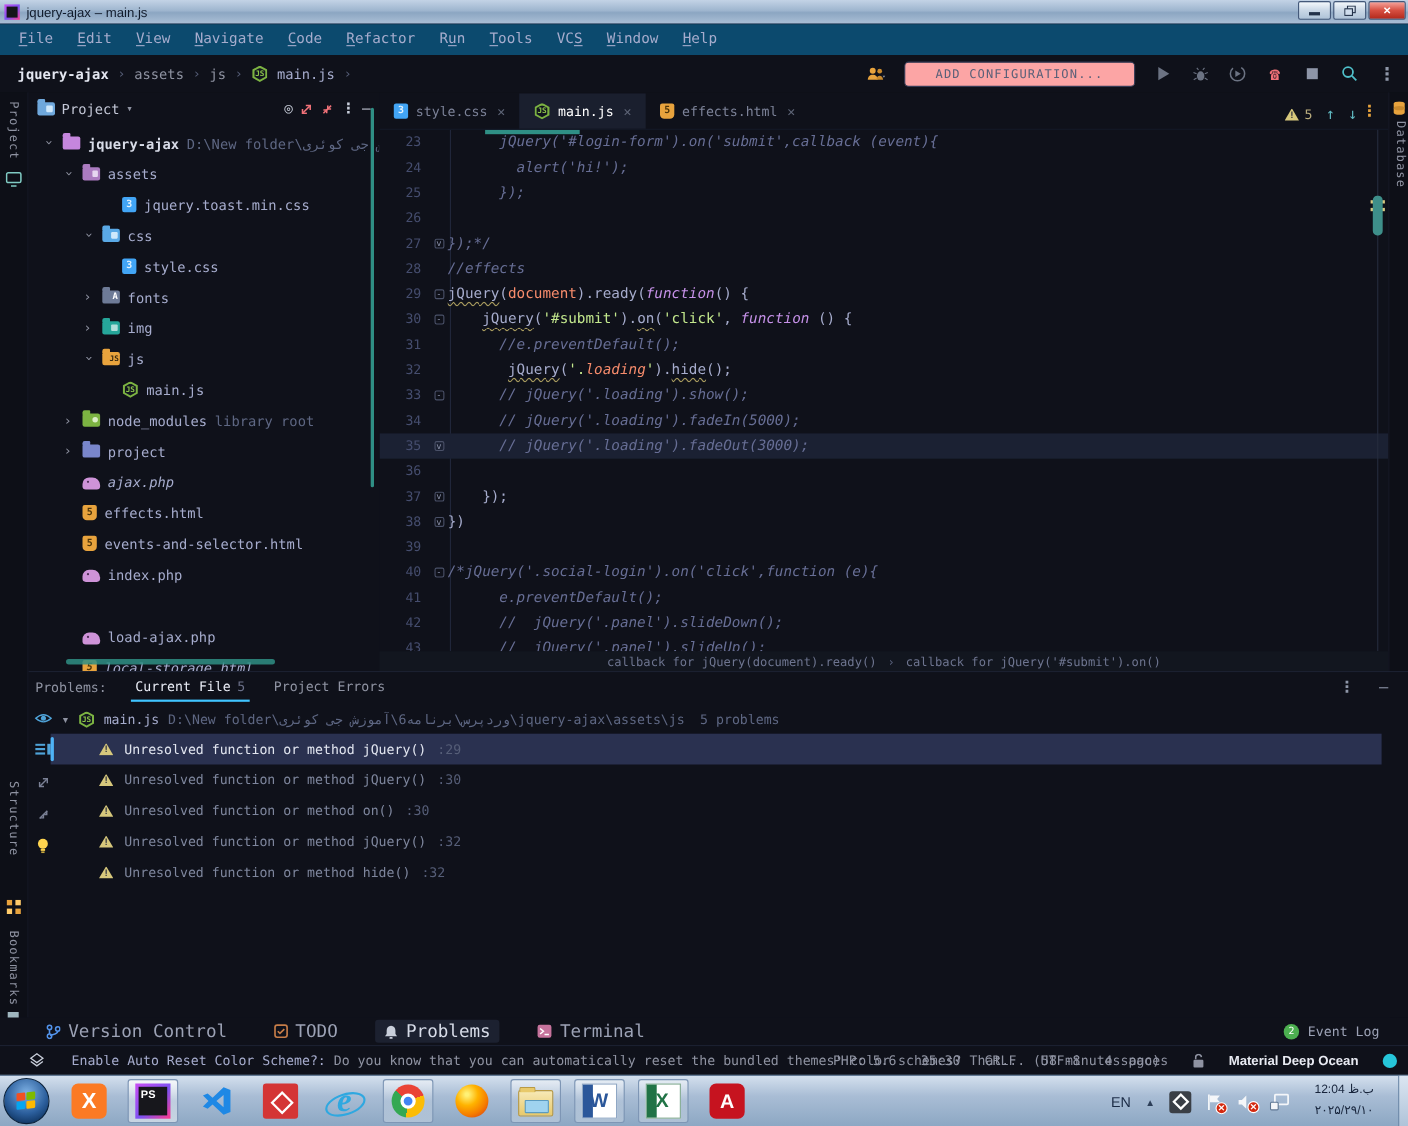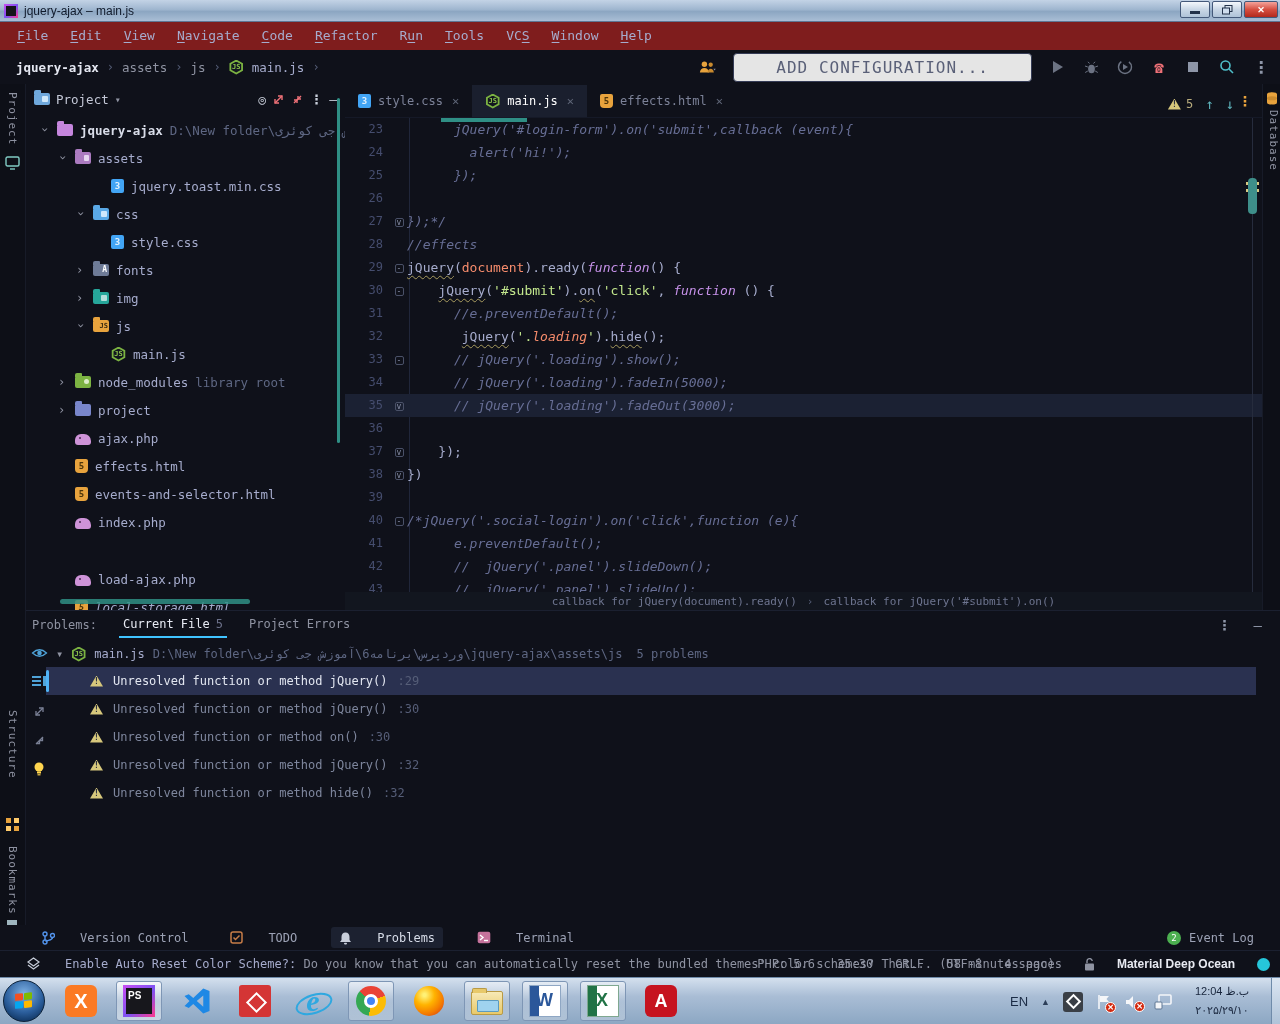--- a/index.html
+++ b/index.html
@@ -7,31 +7,31 @@
   
   #titlebar{position:absolute;left:0;top:0;width:1280px;height:22px;background:linear-gradient(#C3D3E6,#9FB6CF 45%,#8CA6C2 55%,#A9BED5);border-bottom:1px solid #5E7693;display:flex;align-items:center;padding-left:4px;font-family:"Liberation Sans",sans-serif}
   .ps-mini{width:14px;height:14px;background:linear-gradient(135deg,#C94FF3,#7C52F2 55%,#FF3A8C);position:relative;margin-right:6px}
   .ps-mini::after{content:"";position:absolute;inset:2px;background:#15151A}
   #titlebar .ttl{font-size:12px;color:#101A2B}
   .winbtns{position:absolute;right:2px;top:1px;display:flex;gap:2px}
   .wbtn{width:30px;height:17px;border:1px solid #44597a;border-radius:2px;background:linear-gradient(#F4F8FC,#C9D7E6 50%,#AFC3D8);display:flex;align-items:center;justify-content:center;font-size:9px;color:#23324a}
   .wbtn.close{background:linear-gradient(#F5A39B,#D64F41 50%,#B3291C);color:#fff;width:34px;font-weight:bold}
   .wbtn .minbar{width:10px;height:3px;background:#23324a;margin-top:6px}
   
-  #menubar{position:absolute;left:0;top:22px;width:1280px;height:28px;background:#7f1d1d;display:flex;align-items:center;padding-left:6px}
+  #menubar{position:absolute;left:0;top:22px;width:1280px;height:28px;background:#0c4a6e;display:flex;align-items:center;padding-left:6px}
   .mitem{padding:0 11px;font-size:13px;color:#A6ACCD;height:28px;line-height:28px}
   .mitem u{text-underline-offset:2px}
   
   #navbar{position:absolute;left:0;top:50px;width:1280px;height:34px;background:#0F111A;display:flex;align-items:center}
   #crumbs{display:flex;align-items:center;gap:8px;padding-left:16px;font-size:12.5px;color:#8F93A2}
   #crumbs .sep{color:#565E78;font-size:12px}
   #crumbs .first{color:#E4E7F1;font-weight:bold}
   #crumbs .last{color:#A6ACCD}
   #navtools{position:absolute;right:10px;top:0;height:34px;display:flex;align-items:center;gap:16px}
-  .addcfg{border:1px solid #343B55;border-radius:4px;color:#5A6078;font-size:16px;letter-spacing:1px;padding:4px 42px;background:#e5e5e5}
+  .addcfg{border:1px solid #343B55;border-radius:4px;color:#5A6078;font-size:11px;letter-spacing:1px;padding:4px 28px;background:#fca5a5}
   .tico{display:flex;align-items:center;justify-content:center;width:18px;height:18px}
   
   .vstrip{position:absolute;top:84px;bottom:99px;background:#0D0F17}
   #lstrip{left:0;width:26px;border-right:1px solid #171B28}
   #rstrip{right:0;width:18px;border-left:1px solid #171B28}
   .vlab{writing-mode:vertical-rl;font-size:11px;color:#8F93A2;letter-spacing:1px;font-family:"DejaVu Sans Mono",monospace}
   
   #projpanel{position:absolute;left:26px;top:84px;width:319px;height:526px;background:#0F111A;overflow:hidden}
   #projhead{height:30px;display:flex;align-items:center;gap:6px;padding:0 8px;font-size:12.5px;color:#C3C7D6}
   #projhead .sp{flex:1}
@@ -106,21 +106,21 @@
   #pgroup .chev{color:#8F93A2}
   #pgroup .file{color:#A6ACCD}
   #pgroup .path{color:#5E6783}
   #pgroup .cnt{color:#5E6783;margin-left:6px}
   .prow{height:28px;display:flex;align-items:center;gap:10px;padding-left:44px;font-size:12px;color:#7E869D;position:relative}
   .prow .lnno{color:#565E78}
   .prow.sel{background:#2A3150;color:#E2E6F0}
   .prow.sel::before{content:"";position:absolute;left:0;top:3px;bottom:3px;width:3px;background:#4FB3F6;border-radius:2px}
   
   #twbar{position:absolute;left:0;top:925px;width:1280px;height:25px;background:#0F111A;display:flex;align-items:center;padding-left:34px;gap:26px}
-  .twbtn{display:flex;align-items:center;gap:25px;font-size:12px;color:#9CA2B5;height:21px;padding:0 8px;border-radius:3px}
+  .twbtn{display:flex;align-items:center;gap:7px;font-size:16px;color:#9CA2B5;height:21px;padding:0 8px;border-radius:3px}
   .twbtn.active{background:#1C2130;color:#D7DCE8}
   #eventlog{position:absolute;right:26px;display:flex;align-items:center;gap:8px;font-size:12px;color:#9CA2B5}
   .badge{width:14px;height:14px;border-radius:50%;background:#4CAF50;color:#fff;font-size:9px;display:flex;align-items:center;justify-content:center}
   
   #statusbar{position:absolute;left:0;top:950px;width:1280px;height:27px;background:#0F111A;border-top:1px solid #1B2030;display:flex;align-items:center;font-size:12px;color:#8F93A2}
   #statusbar .notice{margin-left:24px;display:flex;align-items:center;gap:18px;white-space:nowrap;overflow:hidden}
   #statusbar .nt{color:#A6ACCD}
   #sright{position:absolute;right:10px;display:flex;align-items:center;gap:22px}
   #sright .theme{color:#E8EAF2;font-weight:bold;font-family:"Liberation Sans",sans-serif}
   .cyandot{width:13px;height:13px;border-radius:50%;background:#26C6DA}
@@ -372,21 +372,21 @@
         <span class="chev">›</span>
         <span class="fo fo-node"></span>
         <span class="lbl">node_modules</span>
         <span class="sfx">library root</span>
       </div>
       <div class="trow" style="padding-left: 32px;">
         <span class="chev">›</span>
         <span class="fo fo-generic"></span>
         <span class="lbl">project</span>
       </div>
-      <div class="trow" style="padding-left: 32px;">
+      <div class="trow" style="padding-left: 32px; font-style: italic;">
         <span class="chev">&nbsp;</span>
         <span class="ic i-php"></span>
         <span class="lbl">ajax.php</span>
       </div>
       <div class="trow" style="padding-left: 32px;">
         <span class="chev">&nbsp;</span>
         <span class="ic i-html"></span>
         <span class="lbl">effects.html</span>
       </div>
       <div class="trow" style="padding-left: 32px;">

